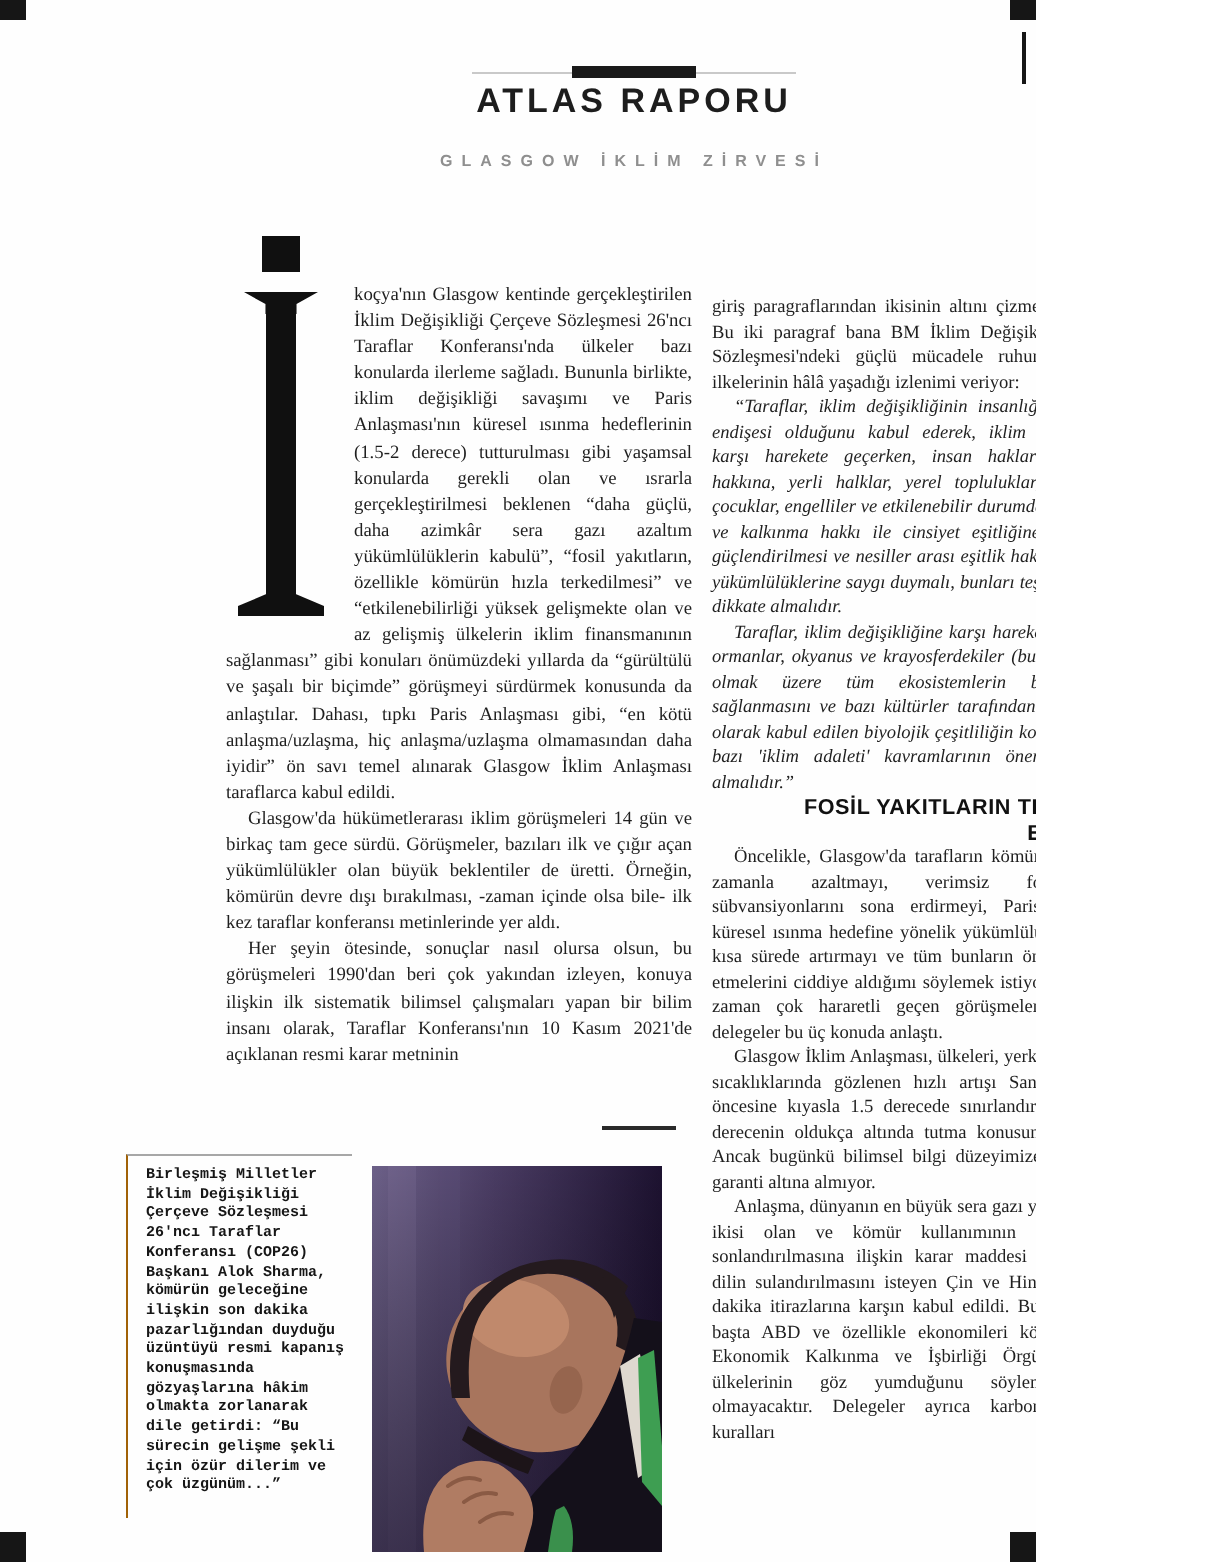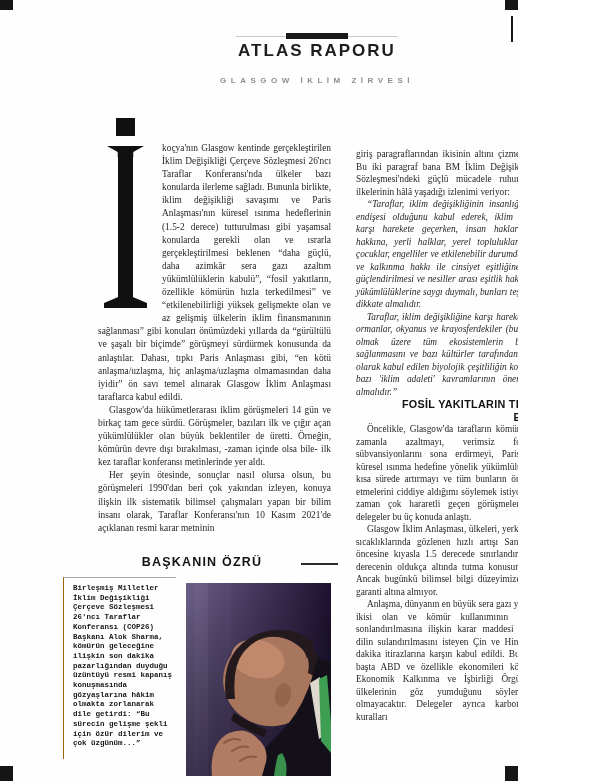--- a/index.html
+++ b/index.html
@@ -21,21 +21,21 @@
     position:absolute;left:167px;top:41px;width:300px;text-align:center;
     font-family:"Liberation Sans",sans-serif;font-weight:bold;font-size:17px;
     letter-spacing:2px;color:#1d1d1d;
   }
   .hdr-sub{
     position:absolute;left:147px;top:64px;width:340px;text-align:center;
     font-family:"Liberation Sans",sans-serif;font-weight:bold;font-size:8px;
     letter-spacing:4.5px;color:#8f8f8f;margin-top:12px;
   }
   
-  .col-left{position:absolute;left:98px;top:142px;width:233px;
+  .col-left{position:absolute;left:113px;top:142px;width:233px;
     font-size:9.4px;line-height:13.1px;text-align:justify;}
   .col-right{position:absolute;left:356px;top:148px;width:211px;
     font-size:9.3px;line-height:12.5px;text-align:justify;}
   .col-left p,.col-right p{margin:0;}
   .indent{text-indent:11px;}
   .quote{font-style:italic;}
   
   .dropcap{position:relative;float:left;width:52px;height:168px;margin:2px 10px 2px 2px;}
   .dropcap .dc-dot{position:absolute;left:16px;top:-26px;width:19px;height:18px;background:#101010;}
   .dropcap .dc-stem{position:absolute;left:18px;top:2px;width:15px;height:162px;background:#101010;}
@@ -102,21 +102,20 @@
   <div class="col-right">
     <p>giriş paragraflarından ikisinin altını çizmek istiyorum. Bu iki paragraf bana BM İklim Değişikliği Çerçeve Sözleşmesi'ndeki güçlü mücadele ruhunun ve ana ilkelerinin hâlâ yaşadığı izlenimi veriyor:</p>
     <p class="indent quote">“Taraflar, iklim değişikliğinin insanlığın ortak bir endişesi olduğunu kabul ederek, iklim değişikliğine karşı harekete geçerken, insan hakları ve sağlık hakkına, yerli halklar, yerel topluluklar, göçmenler, çocuklar, engelliler ve etkilenebilir durumdaki insanlara ve kalkınma hakkı ile cinsiyet eşitliğine, kadınların güçlendirilmesi ve nesiller arası eşitlik haklarına ilişkin yükümlülüklerine saygı duymalı, bunları teşvik etmeli ve dikkate almalıdır.</p>
     <p class="indent quote">Taraflar, iklim değişikliğine karşı harekete geçerken, ormanlar, okyanus ve krayosferdekiler (buz küre) dahil olmak üzere tüm ekosistemlerin bütünlüğünün sağlanmasını ve bazı kültürler tarafından Toprak Ana olarak kabul edilen biyolojik çeşitliliğin korunmasını ve bazı 'iklim adaleti' kavramlarının önemini dikkate almalıdır.”</p>
     <p class="sec-head">FOSİL YAKITLARIN TELAFFUZ EDİLMESİ</p>
     <p class="indent">Öncelikle, Glasgow'da tarafların kömür kullanımını zamanla azaltmayı, verimsiz fosil yakıt sübvansiyonlarını sona erdirmeyi, Paris Anlaşması küresel ısınma hedefine yönelik yükümlülüklerini daha kısa sürede artırmayı ve tüm bunların önemini kabul etmelerini ciddiye aldığımı söylemek istiyorum. Zaman zaman çok hararetli geçen görüşmelerin ardından delegeler bu üç konuda anlaştı.</p>
     <p class="indent">Glasgow İklim Anlaşması, ülkeleri, yerkürenin yüzey sıcaklıklarında gözlenen hızlı artışı Sanayi Devrimi öncesine kıyasla 1.5 derecede sınırlandırma ya da 2 derecenin oldukça altında tutma konusunda zorluyor. Ancak bugünkü bilimsel bilgi düzeyimize göre, bunu garanti altına almıyor.</p>
     <p class="indent">Anlaşma, dünyanın en büyük sera gazı yayıcılarından ikisi olan ve kömür kullanımının kısa sürede sonlandırılmasına ilişkin karar maddesi konusundaki dilin sulandırılmasını isteyen Çin ve Hindistan'ın son dakika itirazlarına karşın kabul edildi. Bu değişikliğe, başta ABD ve özellikle ekonomileri kömüre dayalı Ekonomik Kalkınma ve İşbirliği Örgütü (OECD) ülkelerinin göz yumduğunu söylemek yanlış olmayacaktır. Delegeler ayrıca karbon piyasaları kuralları</p>
   </div>
 
-  <div class="box-head">BAŞKANIN ÖZRÜ</div>
   <div class="box-head-rule"></div>
 
   <div class="caption">Birleşmiş Milletler İklim Değişikliği Çerçeve Sözleşmesi 26'ncı Taraflar Konferansı (COP26) Başkanı Alok Sharma, kömürün geleceğine ilişkin son dakika pazarlığından duyduğu üzüntüyü resmi kapanış konuşmasında gözyaşlarına hâkim olmakta zorlanarak dile getirdi: “Bu sürecin gelişme şekli için özür dilerim ve çok üzgünüm...”</div>
 
   <div class="photo">
     <svg viewBox="0 0 145 193" preserveAspectRatio="none">
       <defs>
         <linearGradient id="pbg" x1="0" y1="0" x2="1" y2="0">
           <stop offset="0" stop-color="#6c6088"></stop>
           <stop offset="0.42" stop-color="#4a3c63"></stop>

